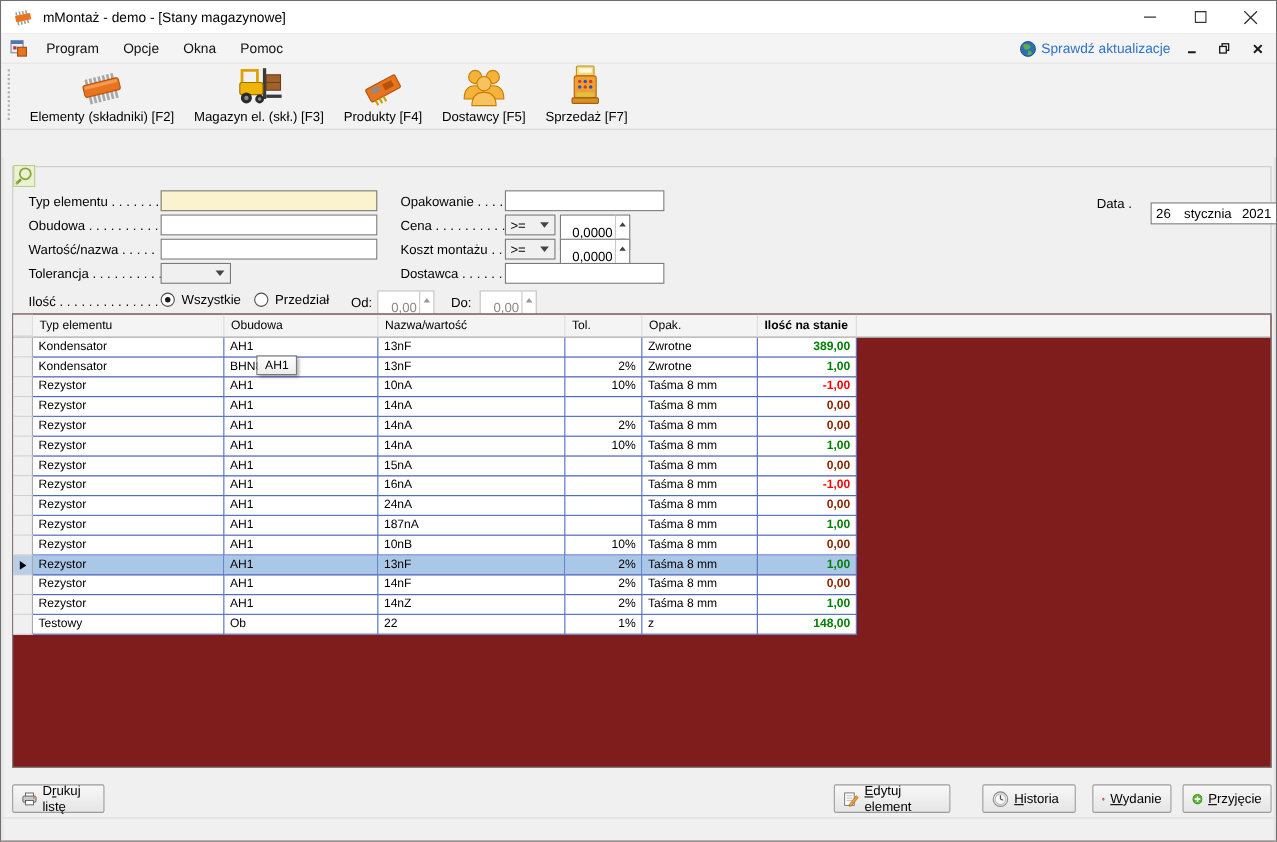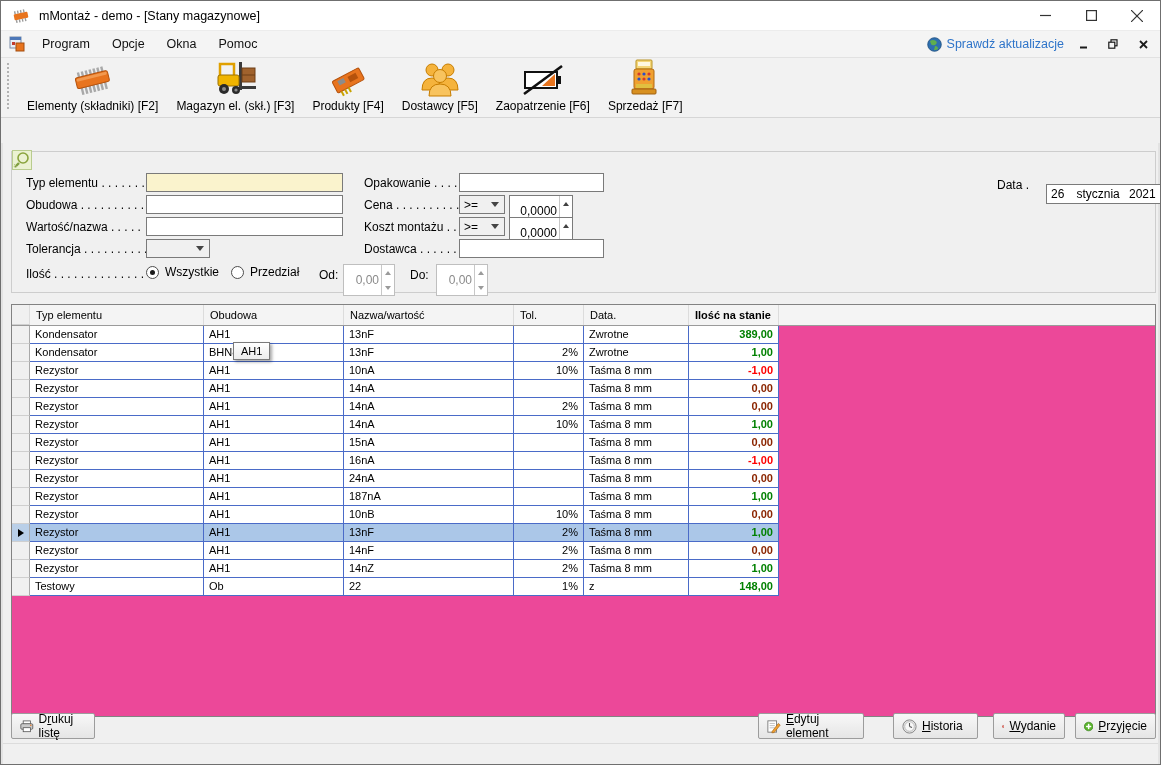--- a/index.html
+++ b/index.html
@@ -65,21 +65,21 @@
   .radio .dot{width:13px;height:13px;border:1px solid #4d4d4d;border-radius:50%;background:#fff;position:relative;}
   .radio.checked .dot::after{content:"";position:absolute;left:3px;top:3px;width:5px;height:5px;border-radius:50%;background:#1a1a1a;}
   .datebox{position:absolute;height:20px;border:1px solid var(--border-dark);background:#fff;display:flex;align-items:center;font-size:12px;padding:0 4px;}
   .datebox span{display:inline-block;}
   .datebox .d{width:28px;}
   .datebox .m{width:58px;}
   .datebox .y{width:32px;}
   .datebox .chev{margin-left:2px;width:0;height:0;border-left:4px solid transparent;border-right:4px solid transparent;border-top:5px solid #444;}
 
   
-  .grid{position:absolute;left:8px;top:161px;width:1145px;height:413px;background:#ec4899;border:1px solid #828282;overflow:hidden;}
+  .grid{position:absolute;left:8px;top:142px;width:1145px;height:413px;background:#7f1d1d;border:1px solid #828282;overflow:hidden;}
   .ghead{display:flex;height:21px;background:#f4f4f4;border-bottom:1px solid #9a9a9a;}
   .ghead .hc{font-size:11px;color:#000;line-height:20px;padding:0 6px;border-right:1px solid #dcdcdc;overflow:hidden;white-space:nowrap;}
   .ghead .hc.rh{padding:0;}
   .ghead .fill{flex:1;border-right:none;}
   .grow{display:flex;width:767px;background:#fff;}
   .c{height:18px;line-height:17px;font-size:11px;padding:0 5px;border-right:1px solid var(--grid);border-bottom:1px solid var(--grid);overflow:hidden;white-space:nowrap;color:#000;}
   .rh{width:18px;background:#f0f0f0;border-right:1px solid #a9a9a9;border-bottom:1px solid #cfcfcf;padding:0;display:flex;align-items:center;justify-content:center;}
   .c-typ{width:174px}.c-obu{width:140px}.c-naz{width:170px}.c-tol{width:70px}.c-opa{width:105px}
   .c-ilo{width:90px;font-weight:bold;}
   .r{text-align:right;}
@@ -255,31 +255,20 @@
             <circle cx="30" cy="10" r="6" fill="#f5b33c"></circle>
               <path d="M20 30 Q20 18 30 18 Q40 18 40 30 Z" fill="#f5b33c"></path>
             <circle cx="22" cy="16" r="6.5" fill="#f8c35e"></circle>
               <path d="M11 36 Q11 24 22 24 Q33 24 33 36 Z" fill="#f8c35e"></path>
           </g>
         </svg>
       </span>
       <span class="tlabel">Dostawcy  [F5]</span>
     </div>
 
-    <div class="tb-item">
-      <span class="ticon">
-        <svg width="46" height="34" viewBox="0 0 46 34">
-          <rect x="5" y="9" width="32" height="16" fill="#fff" stroke="#111" stroke-width="2"></rect>
-          <rect x="37" y="13" width="4" height="8" fill="#111"></rect>
-          <path d="M35 11 L35 23 L22 23 Z" fill="#e8741e"></path>
-          <line x1="4" y1="31" x2="42" y2="3" stroke="#111" stroke-width="2.6"></line>
-        </svg>
-      </span>
-      <span class="tlabel">Zaopatrzenie  [F6]</span>
-    </div>
 
     <div class="tb-item">
       <span class="ticon">
         <svg width="36" height="40" viewBox="0 0 36 40">
           <rect x="9" y="2" width="16" height="9" rx="1" fill="#f5d77a" stroke="#b99324"></rect>
           <rect x="11" y="4" width="12" height="4" fill="#fff8e0"></rect>
           <rect x="7" y="11" width="20" height="20" rx="2" fill="#f0a030" stroke="#b06a10"></rect>
           <g>
             <circle cx="12" cy="16" r="1.6" fill="#d43a2a"></circle>
               <circle cx="17" cy="16" r="1.6" fill="#2a50c8"></circle>
@@ -400,21 +389,21 @@
       </div>
     </div>
 
     <div class="grid">
       <div class="ghead">
           <div class="hc rh" style="width: 18px;"></div>
           <div class="hc c-typ">Typ elementu</div>
           <div class="hc c-obu">Obudowa</div>
           <div class="hc c-naz">Nazwa/wartość</div>
           <div class="hc c-tol">Tol.</div>
-          <div class="hc c-opa">Data.</div>
+          <div class="hc c-opa">Opak.</div>
           <div class="hc c-ilo">Ilość na stanie</div>
           <div class="hc fill"></div>
         </div>
       <div>
           <div class="grow">
             <div class="rh"></div>
             <div class="c c-typ">Kondensator</div>
             <div class="c c-obu">AH1</div>
             <div class="c c-naz">13nF</div>
             <div class="c c-tol r"></div>

